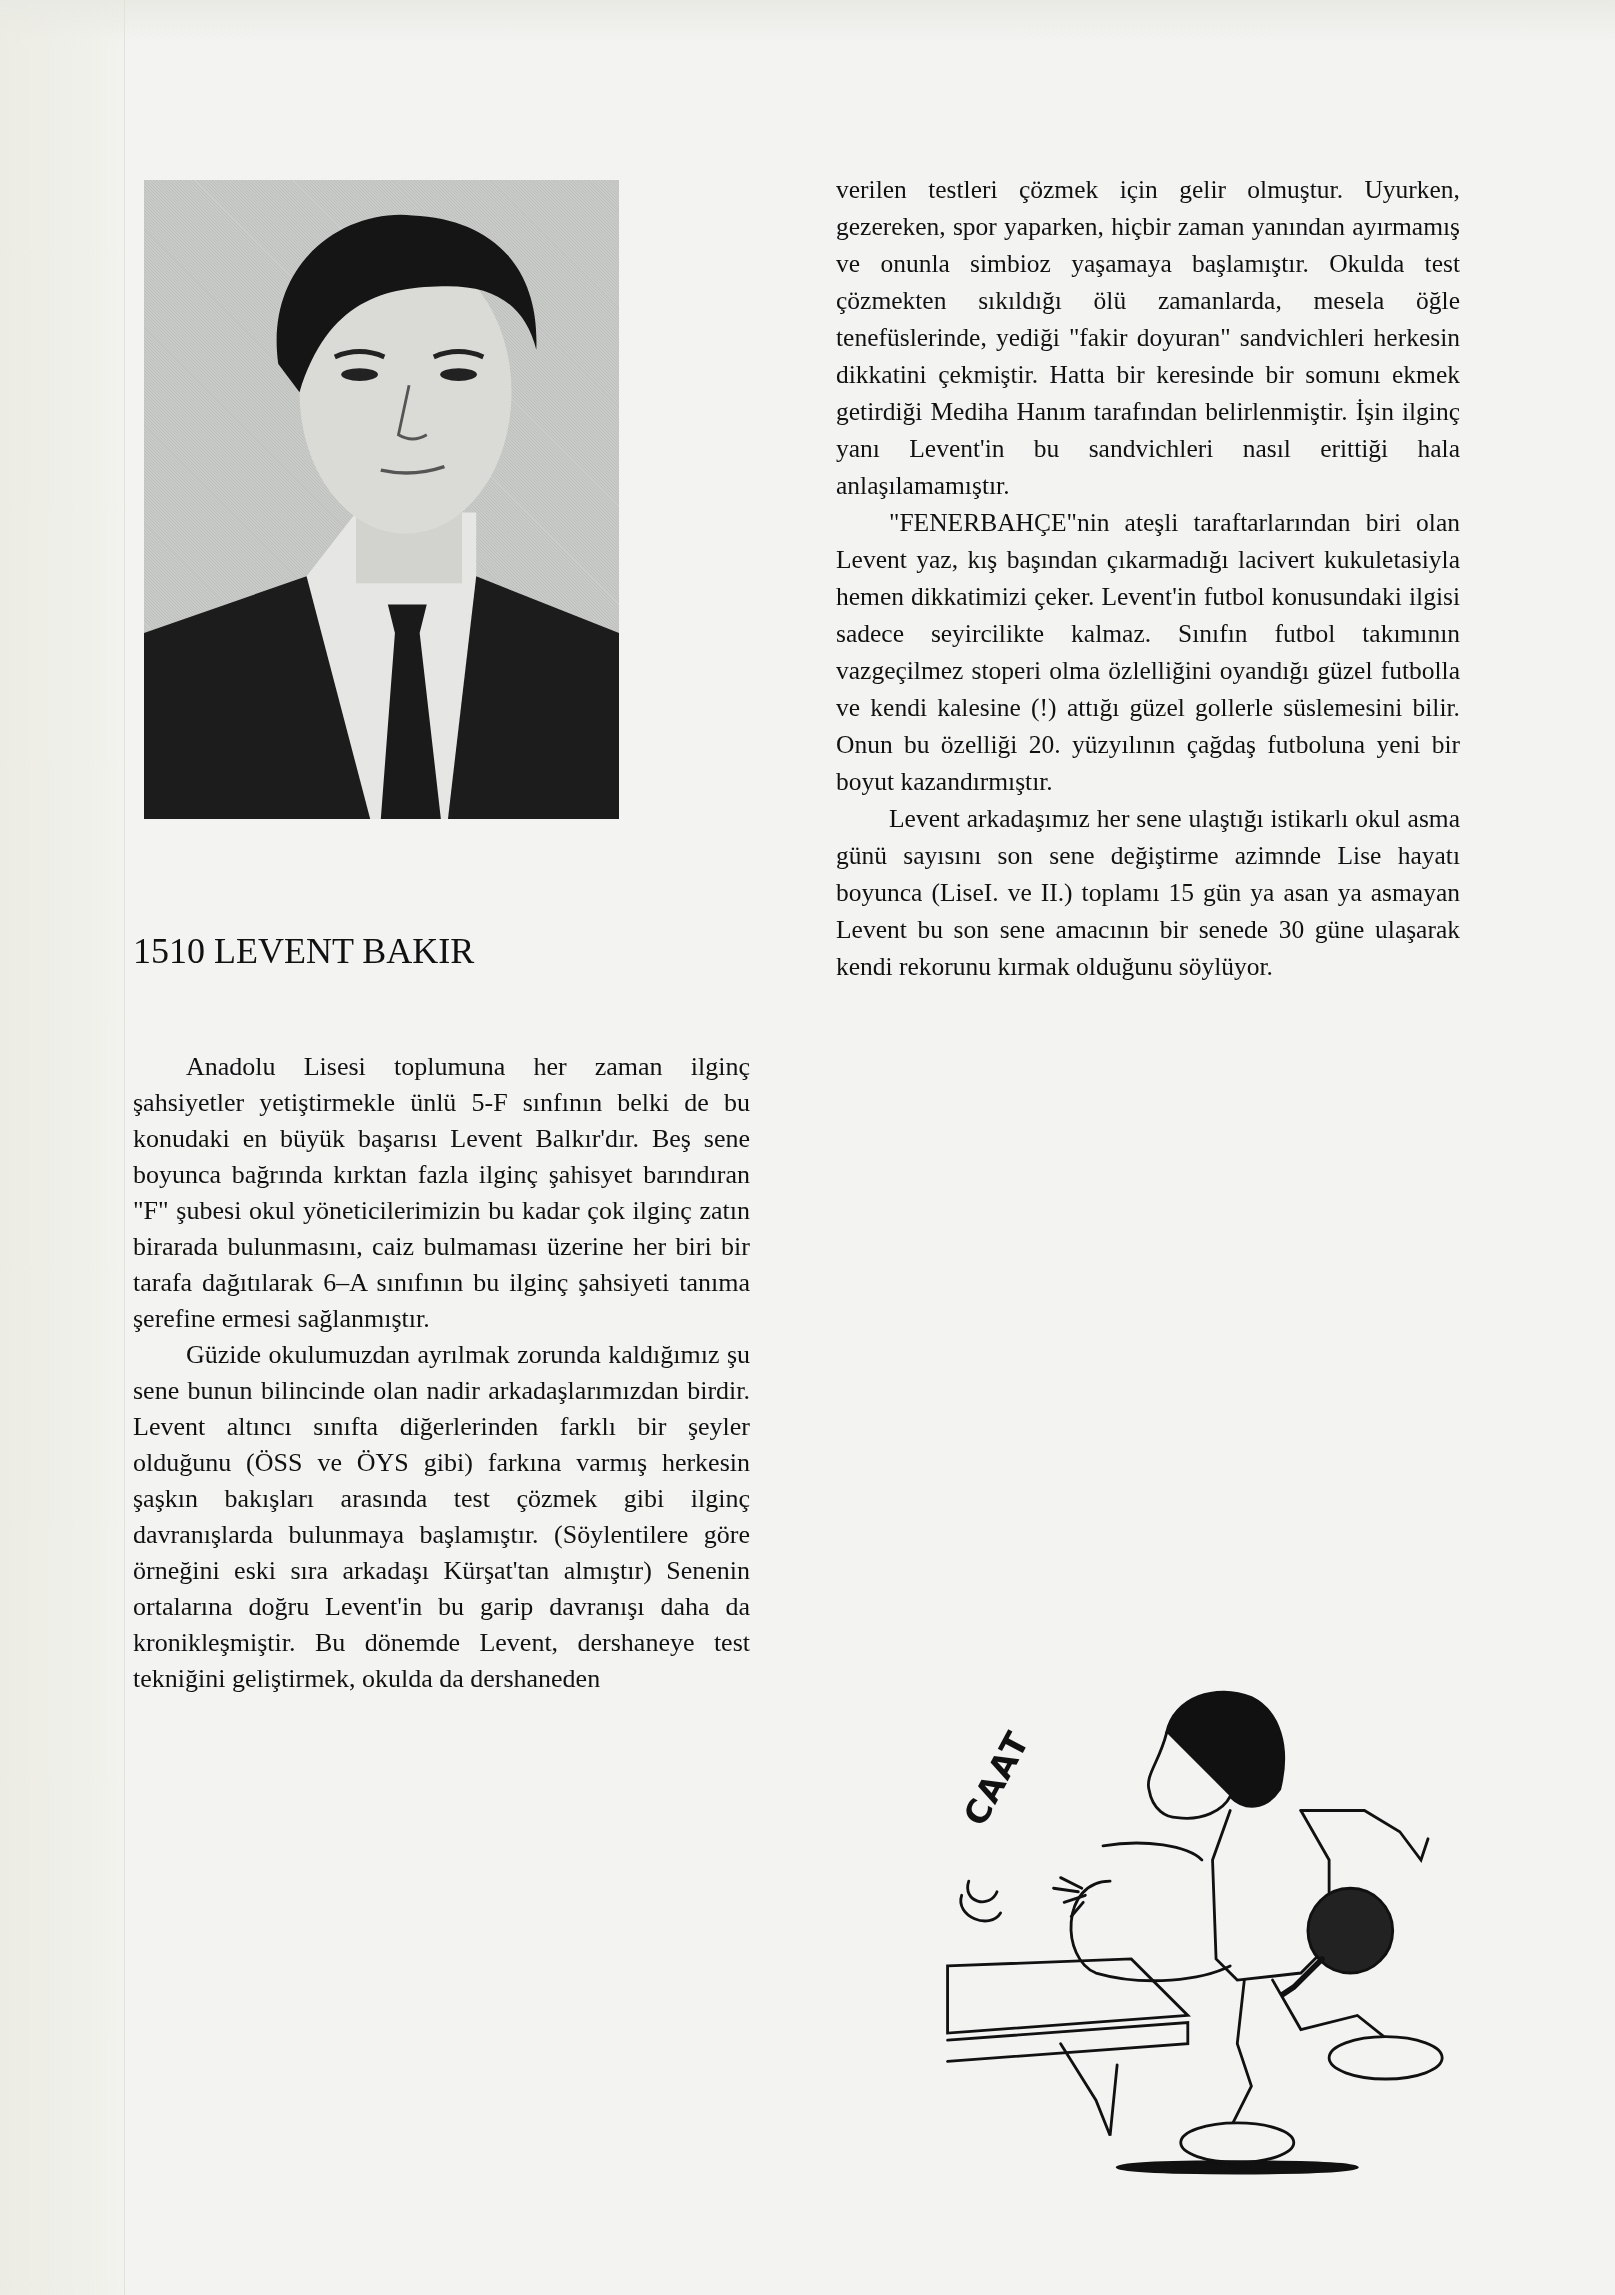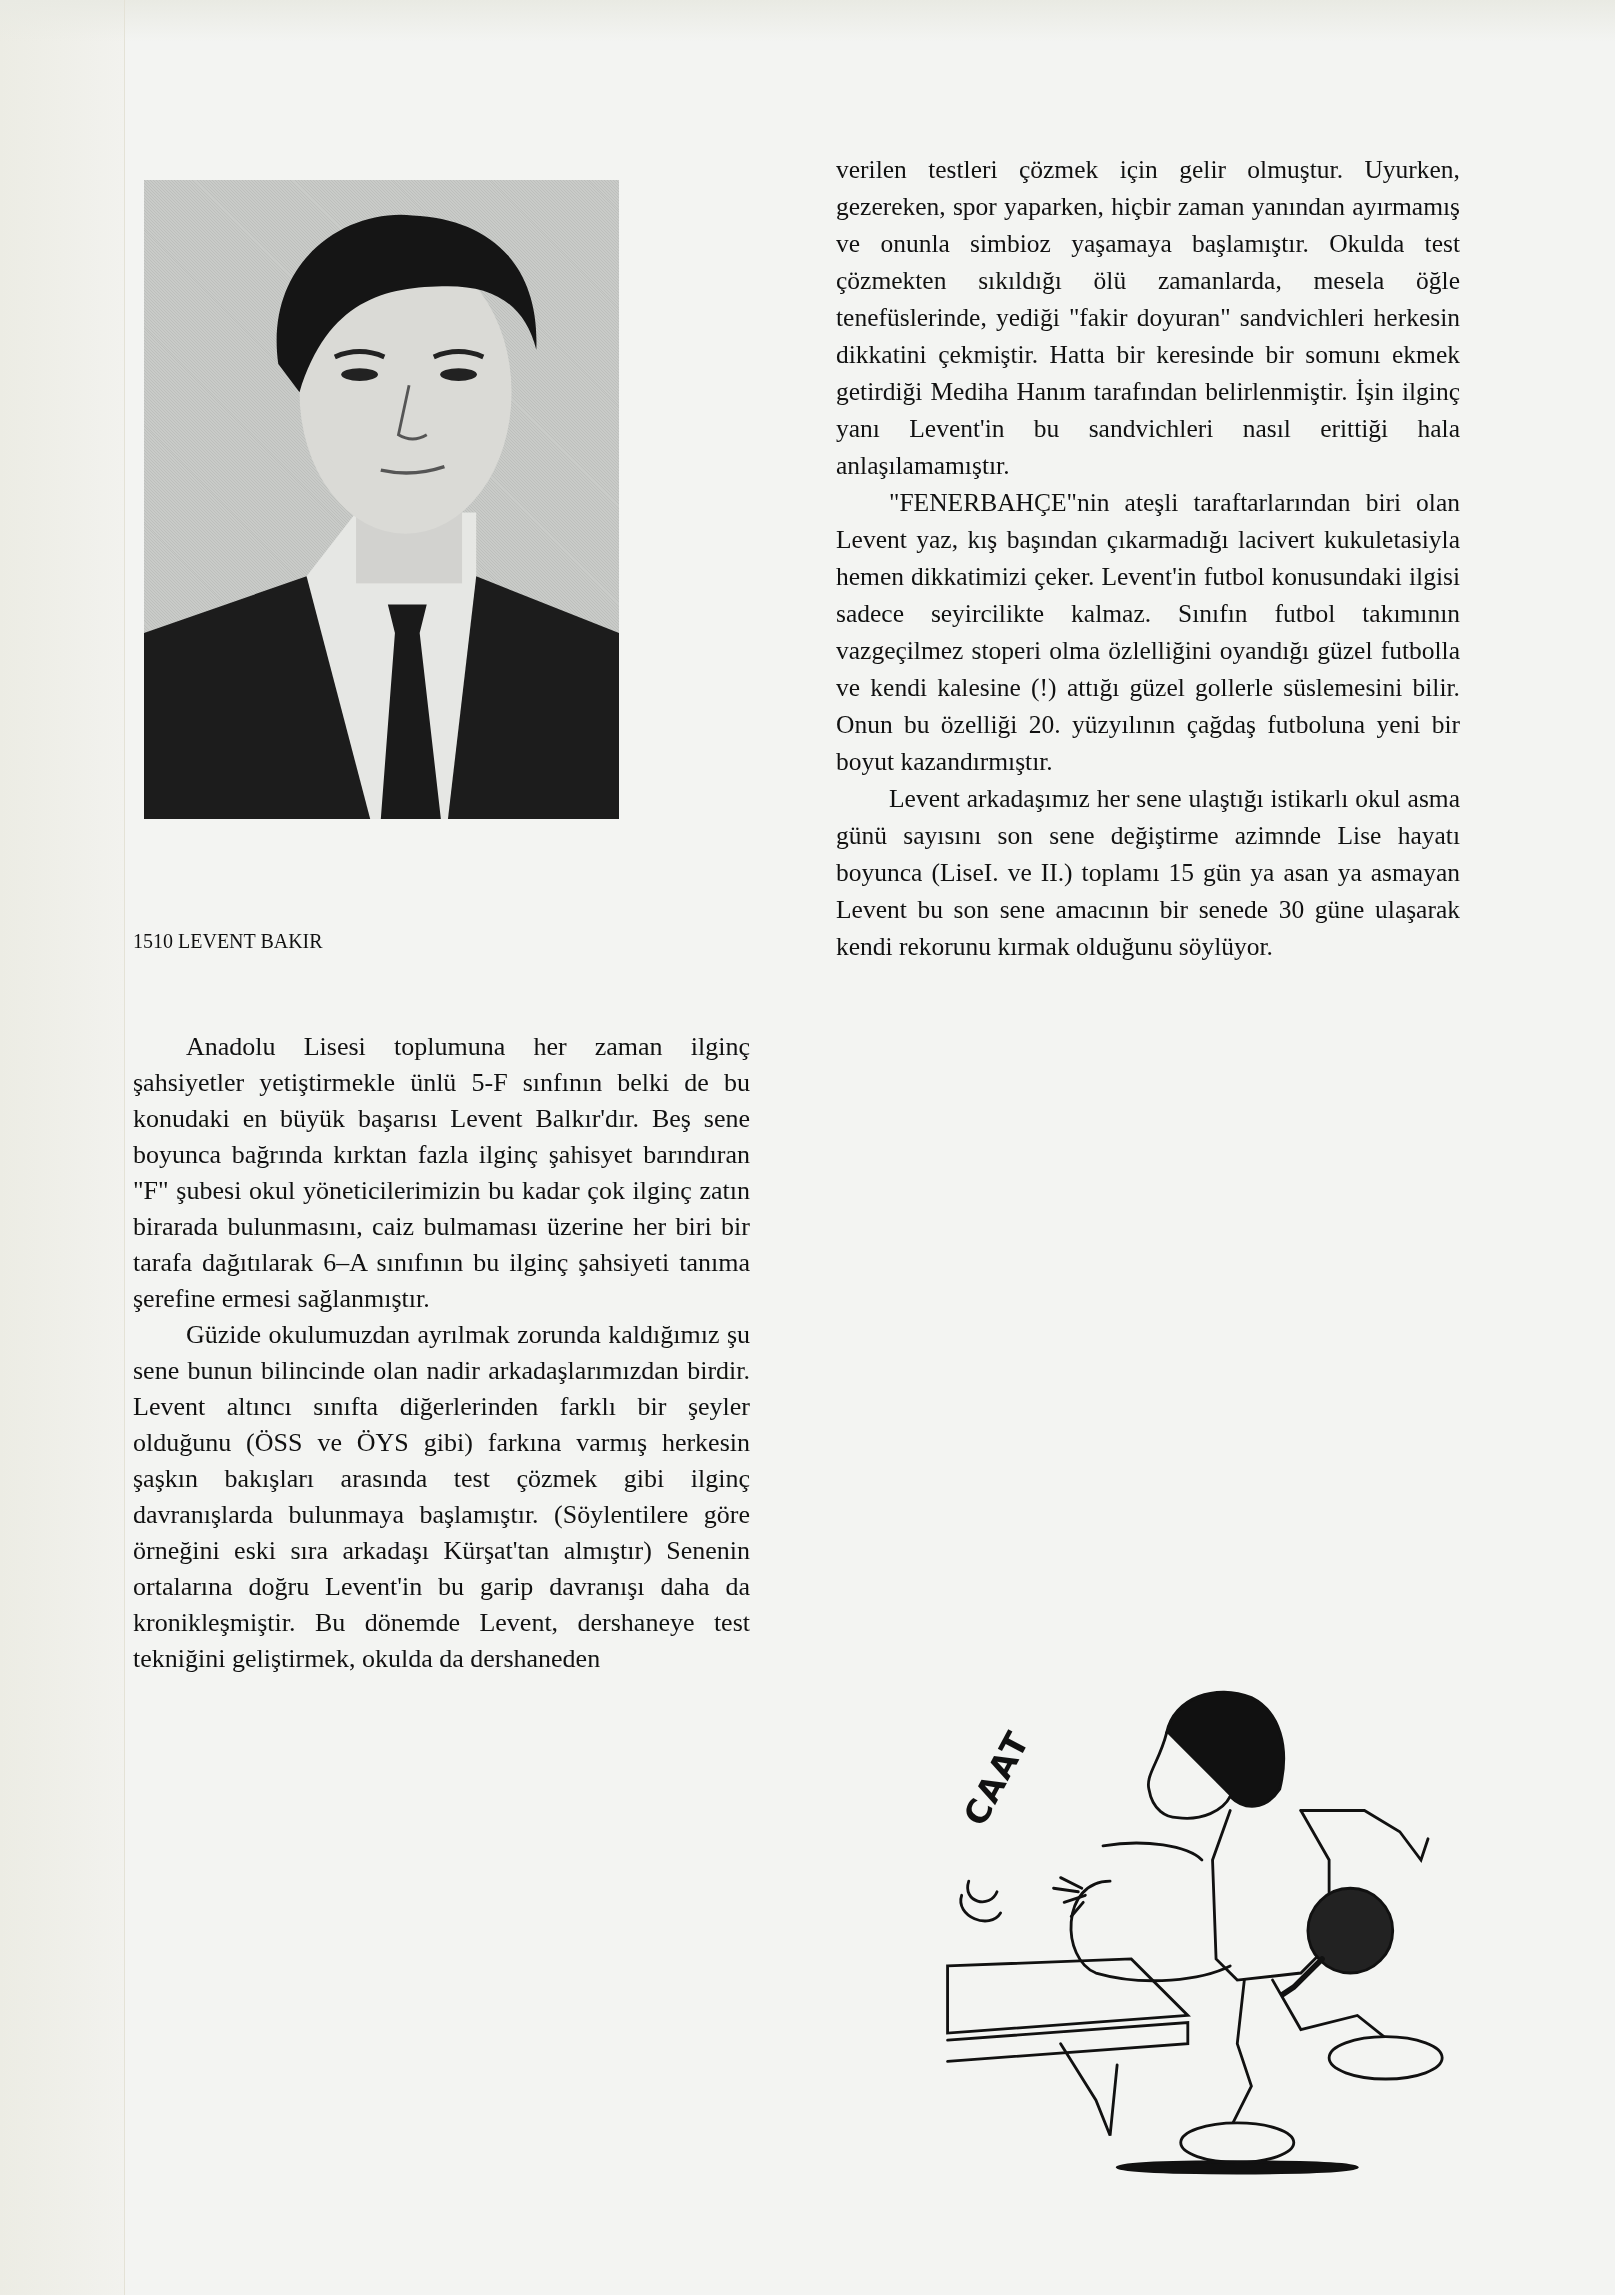--- a/index.html
+++ b/index.html
@@ -25,30 +25,30 @@
     .photo {
       position: absolute; left: 144px; top: 180px; width: 475px; height: 639px;
       background:
         repeating-linear-gradient(45deg, rgba(0,0,0,0.06) 0 0.7px, transparent 0.7px 2.1px),
         #c9cbc8;
       overflow: hidden;
     }
     .photo svg { width: 100%; height: 100%; display: block; }
     .col {
       position: absolute; text-align: justify;
-      font-size: 26px; line-height: 36px;
+      font-size: 26px; line-height: 36px; margin-top: 20px;
     }
     .col p { margin: 0; }
     .col .indent { text-indent: 53px; }
     .col .gap { margin-top: 15.6px; }
     .col-left { left: 133px; top: 1029px; width: 617px; }
     .col-right { left: 836px; top: 151px; width: 624px; font-size: 25.5px; line-height: 37px; }
     .heading {
       position: absolute; left: 133px; top: 930px;
-      font-size: 20px; font-weight: normal; margin: 0;
+      font-size: 36px; font-weight: normal; margin: 0;
     }
     .cartoon {
       position: absolute; left: 933px; top: 1648px; width: 552px; height: 537px;
     }
     .cartoon svg { width: 100%; height: 100%; }
     .sfx {
       position: absolute; left: 990px; top: 1793px;
       font-family: "DejaVu Sans", sans-serif; font-weight: bold; font-size: 33px;
       transform: rotate(-62deg); transform-origin: left bottom; letter-spacing: 1.4px;
       color: #111;

